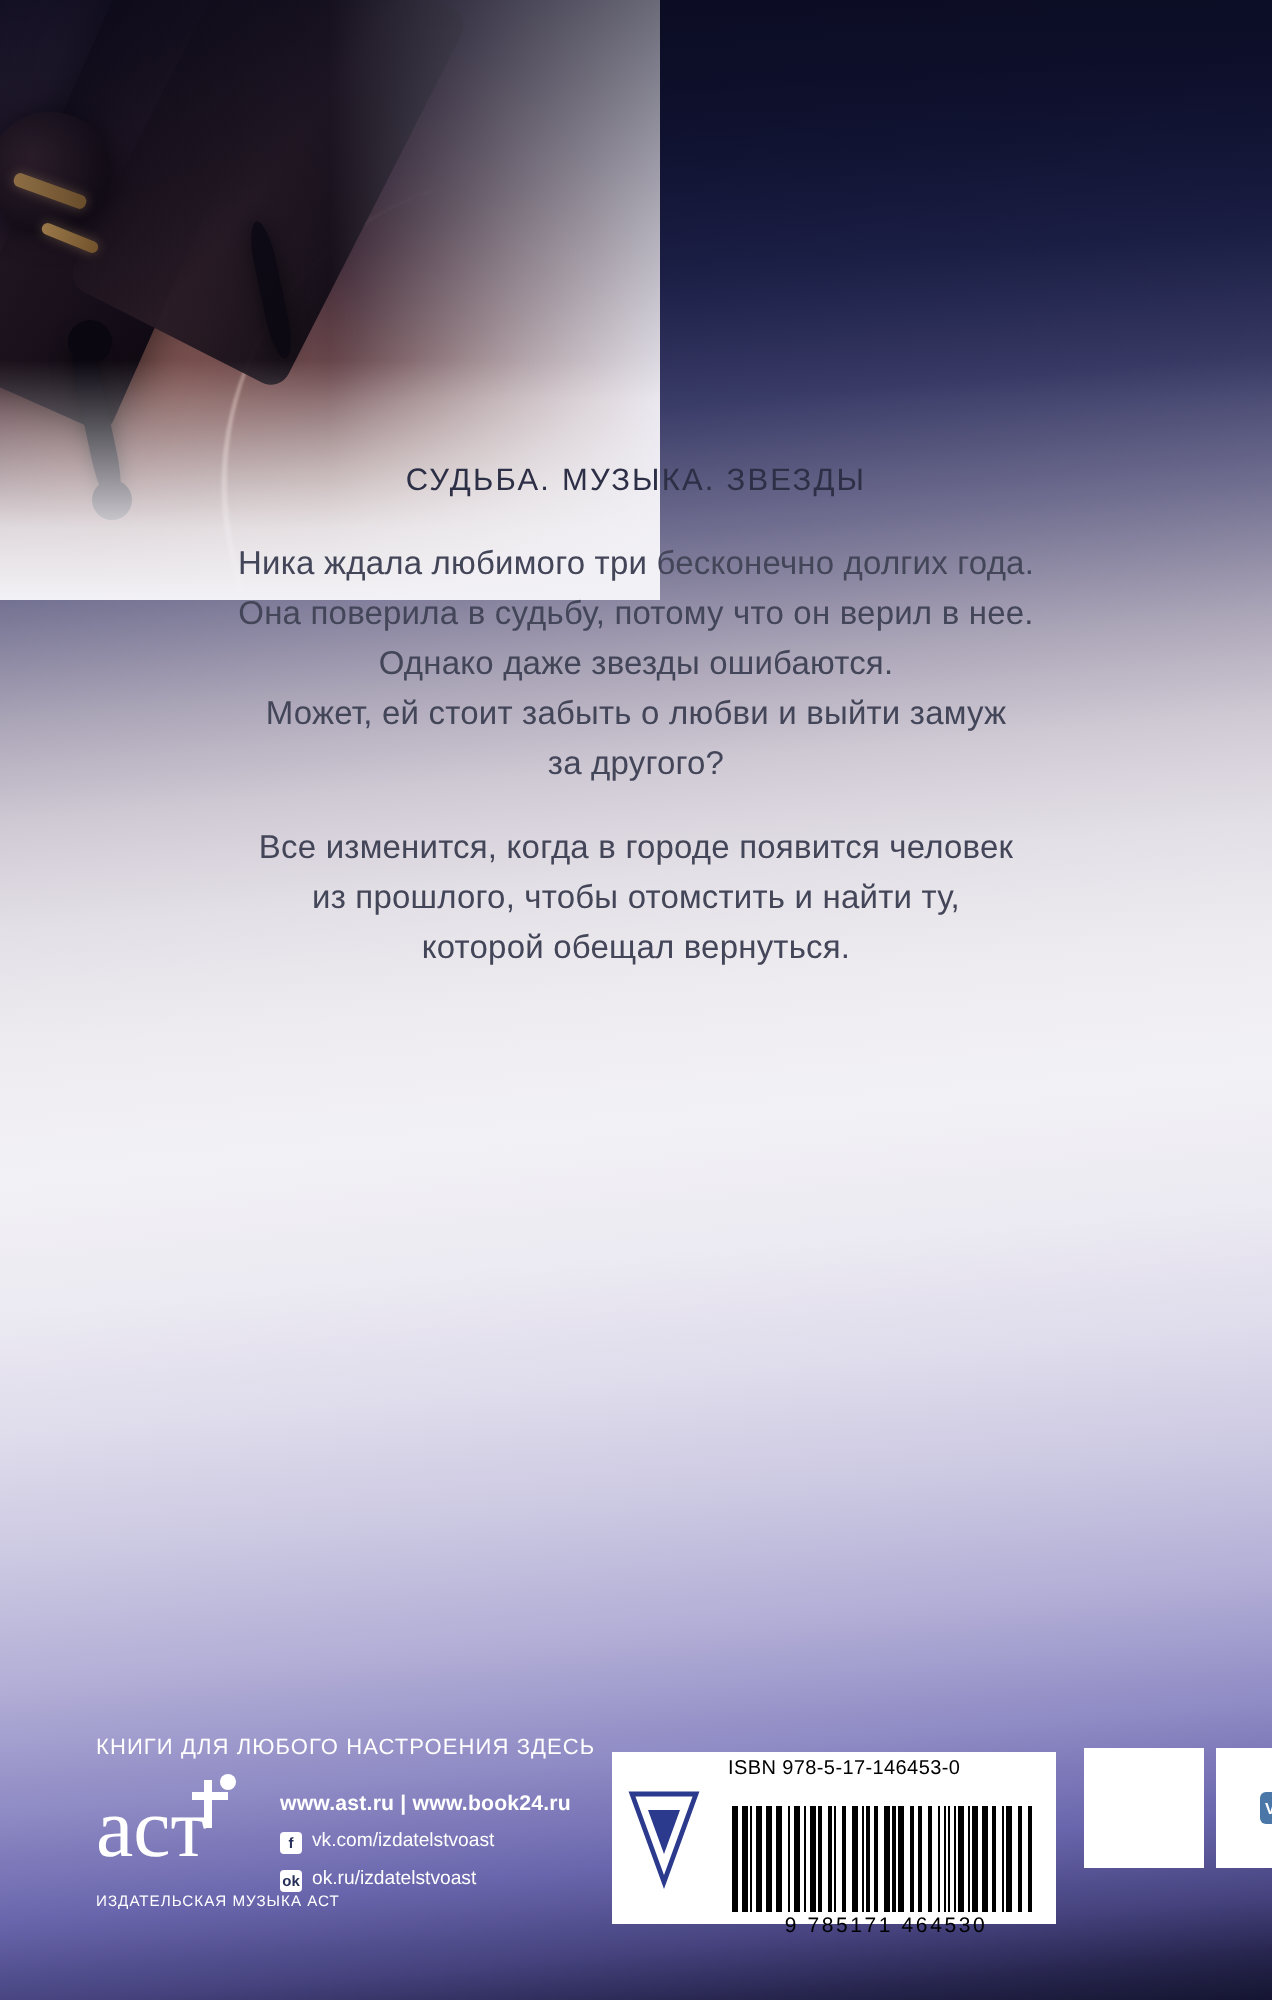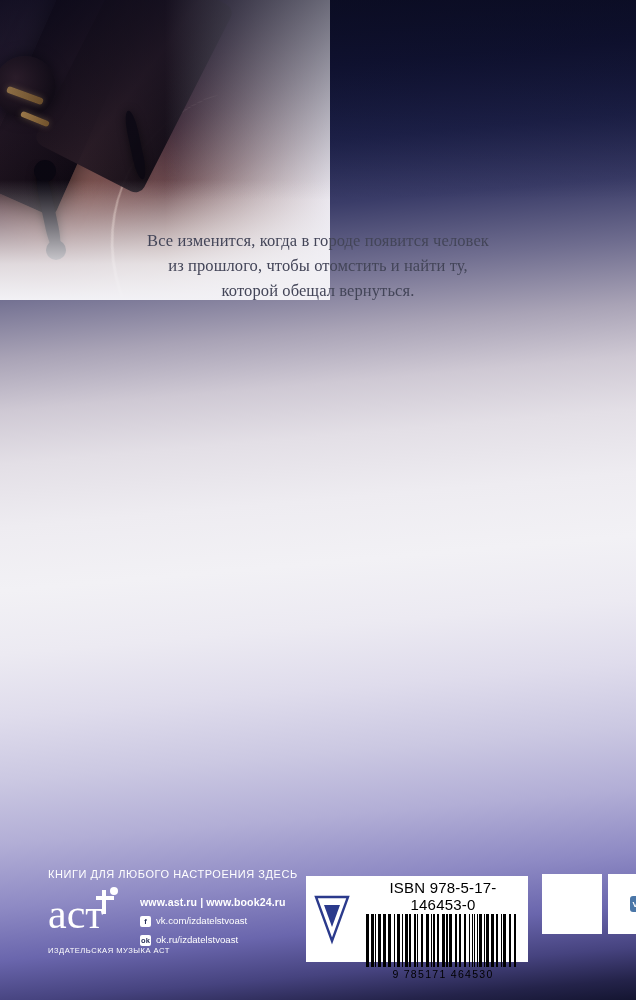--- a/index.html
+++ b/index.html
@@ -146,21 +146,21 @@
   .blurb .tagline {
     color: #2c2f45;
     font-size: 15.5px;
     letter-spacing: 1.1px;
     margin-bottom: 17px;
   }
   .blurb p {
     margin: 0 0 17px 0;
     color: #434558;
   }
-  .blurb p.last { margin-bottom: 4px; font-family: Liberation Serif, serif; }
+  .blurb p.last { margin-bottom: 4px; }
 
   
   .footer {
     position: absolute;
     left: 0; bottom: 0;
     width: 636px; height: 150px;
   }
   .footer-inner {
     position: absolute;
     left: 48px; top: 18px;
@@ -222,25 +222,25 @@
   
   .barcode-box {
     position: absolute;
     left: 310px; top: 8px;
     width: 170px; height: 86px;
     background: #ffffff;
     padding: 3px 6px 2px 6px;
   }
   .isbn-text {
     font-family: "Liberation Sans", sans-serif;
-    font-size: 15px;
+    font-size: 10px;
     color: #000;
-    text-align: center;
+    text-align: left;
     letter-spacing: .2px;
-    margin-bottom: 1px;
+    margin-bottom: 13px;
   }
   .bars {
     height: 53px;
     display: flex; align-items: flex-end; gap: 0;
     margin: 0 2px;
   }
   .bars i { display: block; background: #000; height: 100%; }
   .ean-text {
     font-size: 10.5px;
     color: #000;
@@ -293,20 +293,22 @@
     <div class="fhole f1"></div>
     <div class="fhole-dotA"></div>
     <div class="fhole-dotB"></div>
     <div class="fhole f2"></div>
     <div class="violin-fade"></div>
   </div>
 
   <div class="top-vignette"></div>
 
   <div class="blurb">
+    <div class="tagline">СУДЬБА. МУЗЫКА. ЗВЕЗДЫ</div>
+    <p id="p0">Ника ждала любимого три бесконечно долгих года.<br>Она поверила в судьбу, потому что он верил в нее.<br>Однако даже звезды ошибаются.<br>Может, ей стоит забыть о любви и выйти замуж<br>за другого?</p>
     <p class="last" id="p2">Все изменится, когда в городе появится человек<br>из прошлого, чтобы отомстить и найти ту,<br>которой обещал вернуться.</p>
   </div>
 
   <div class="footer">
     <div class="footer-inner">
 
       <div class="ast-block">
         <div class="ast-tagline">КНИГИ ДЛЯ ЛЮБОГО НАСТРОЕНИЯ ЗДЕСЬ</div>
 
         <div class="ast-logo-row">

